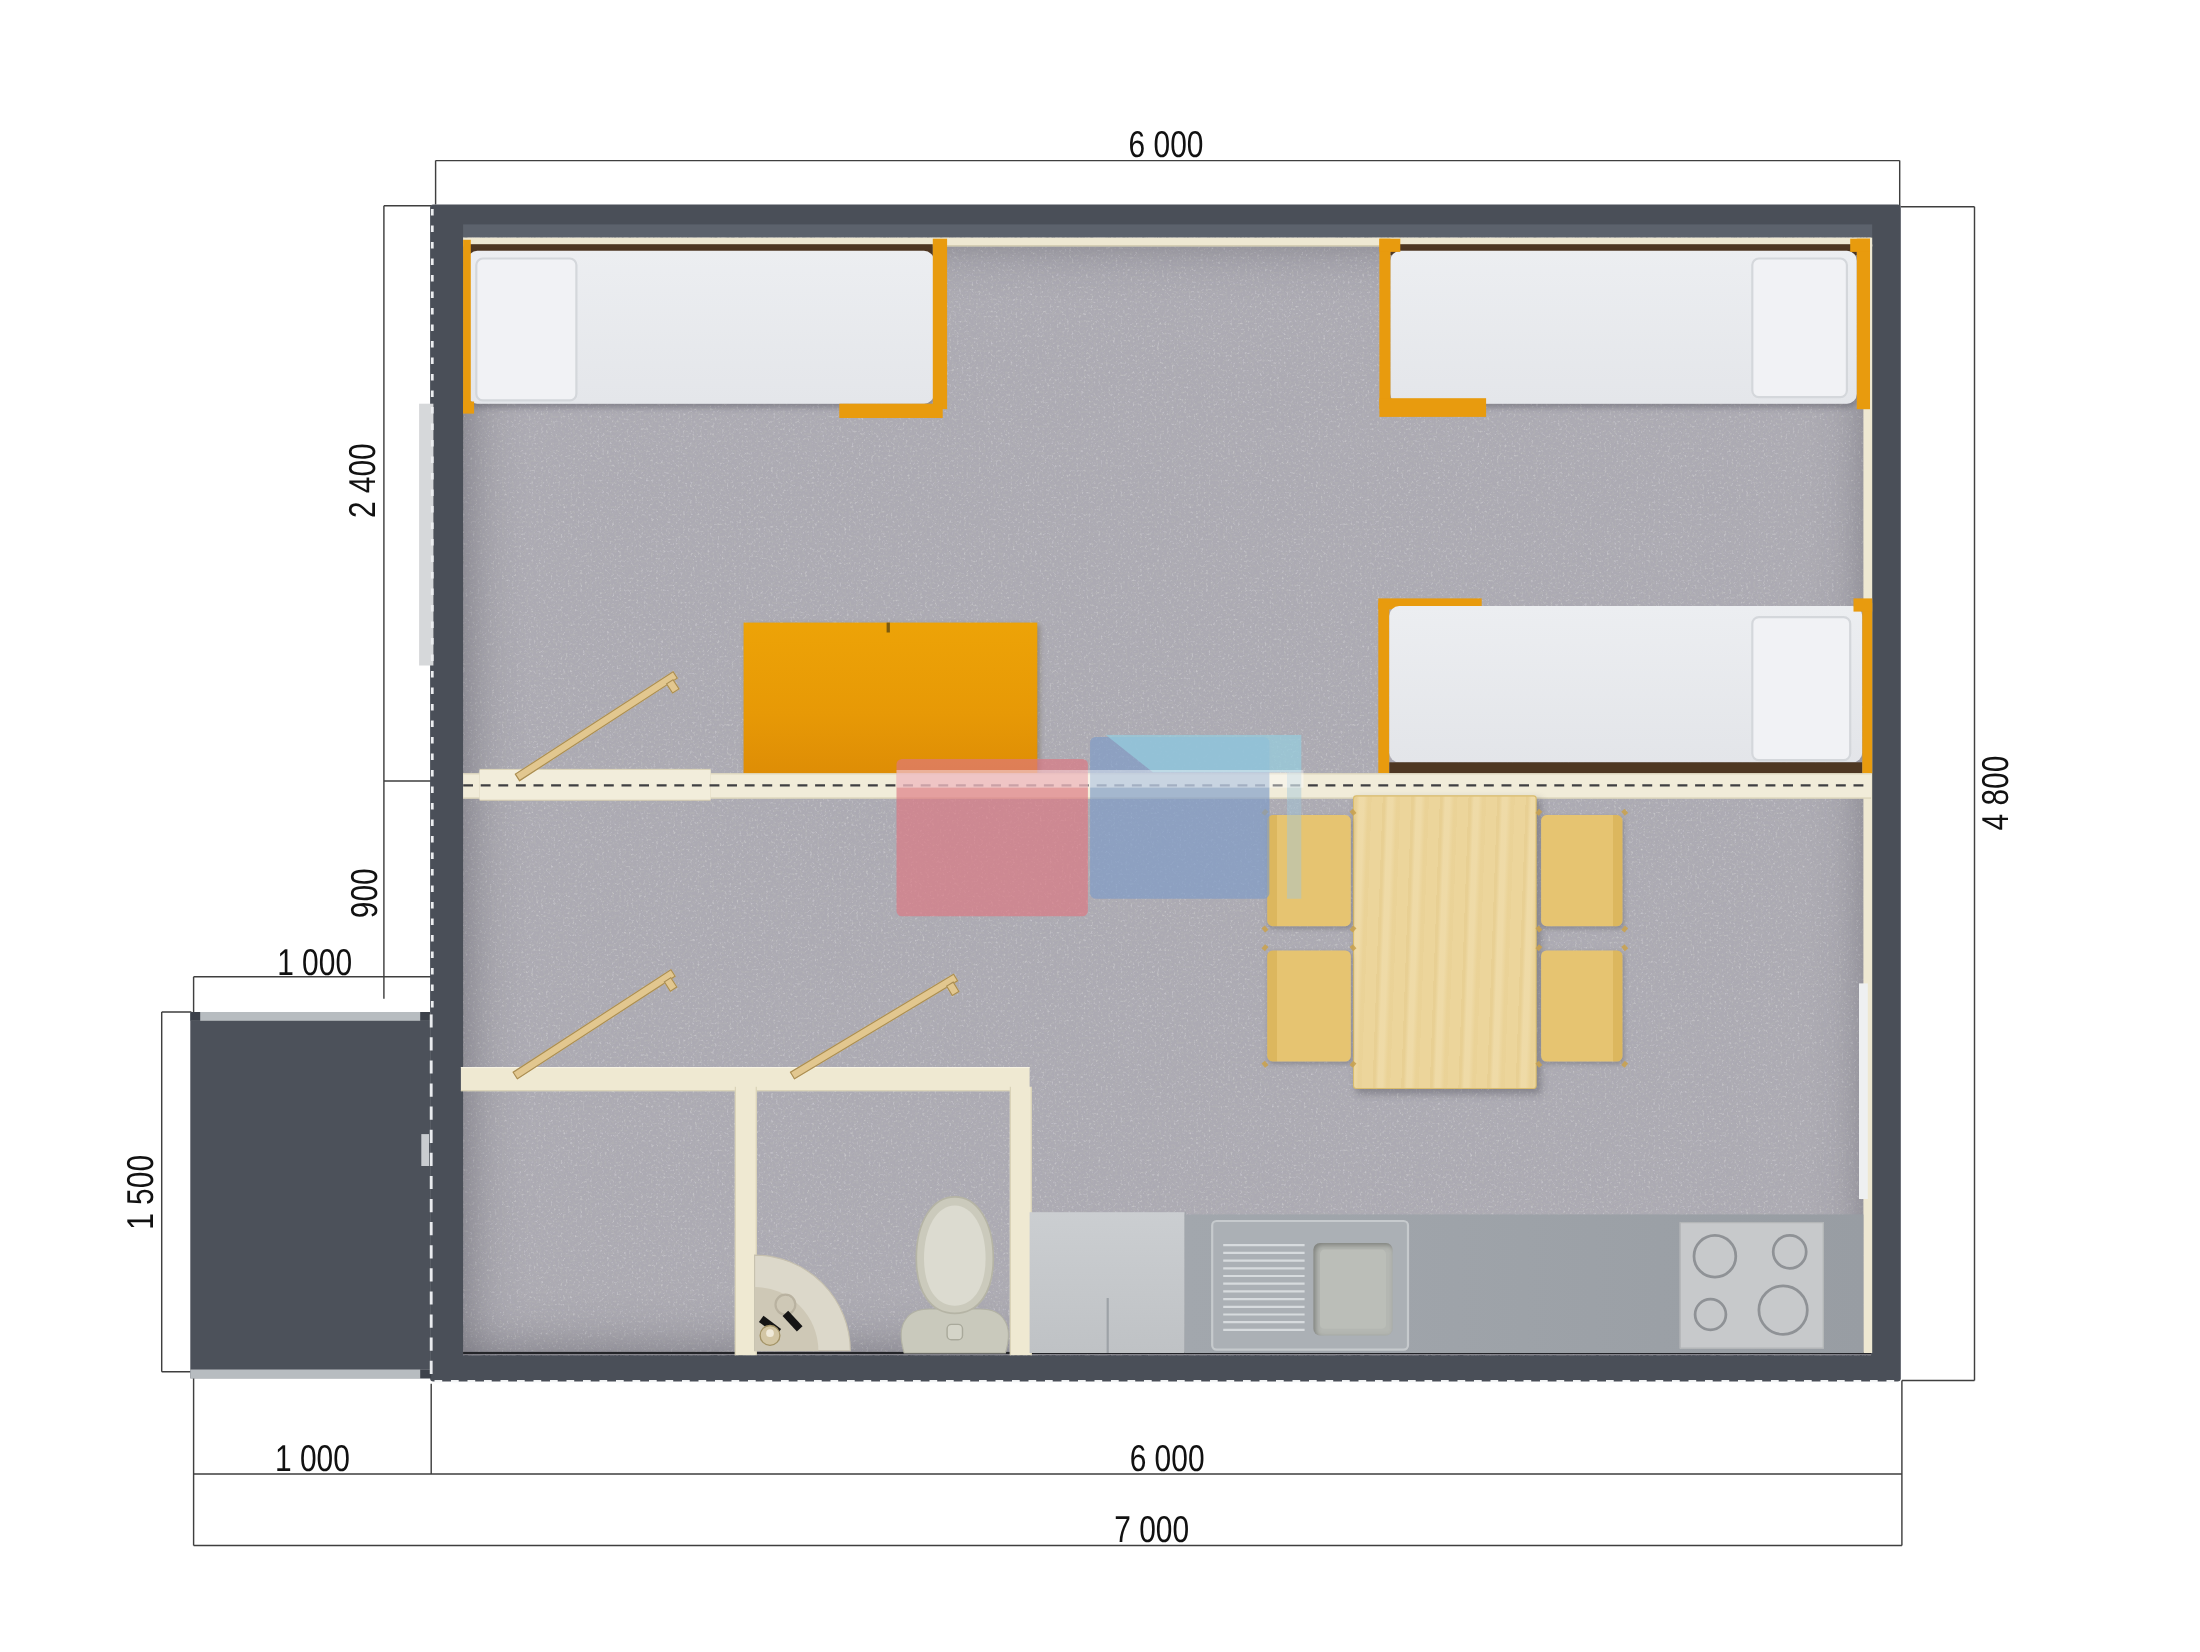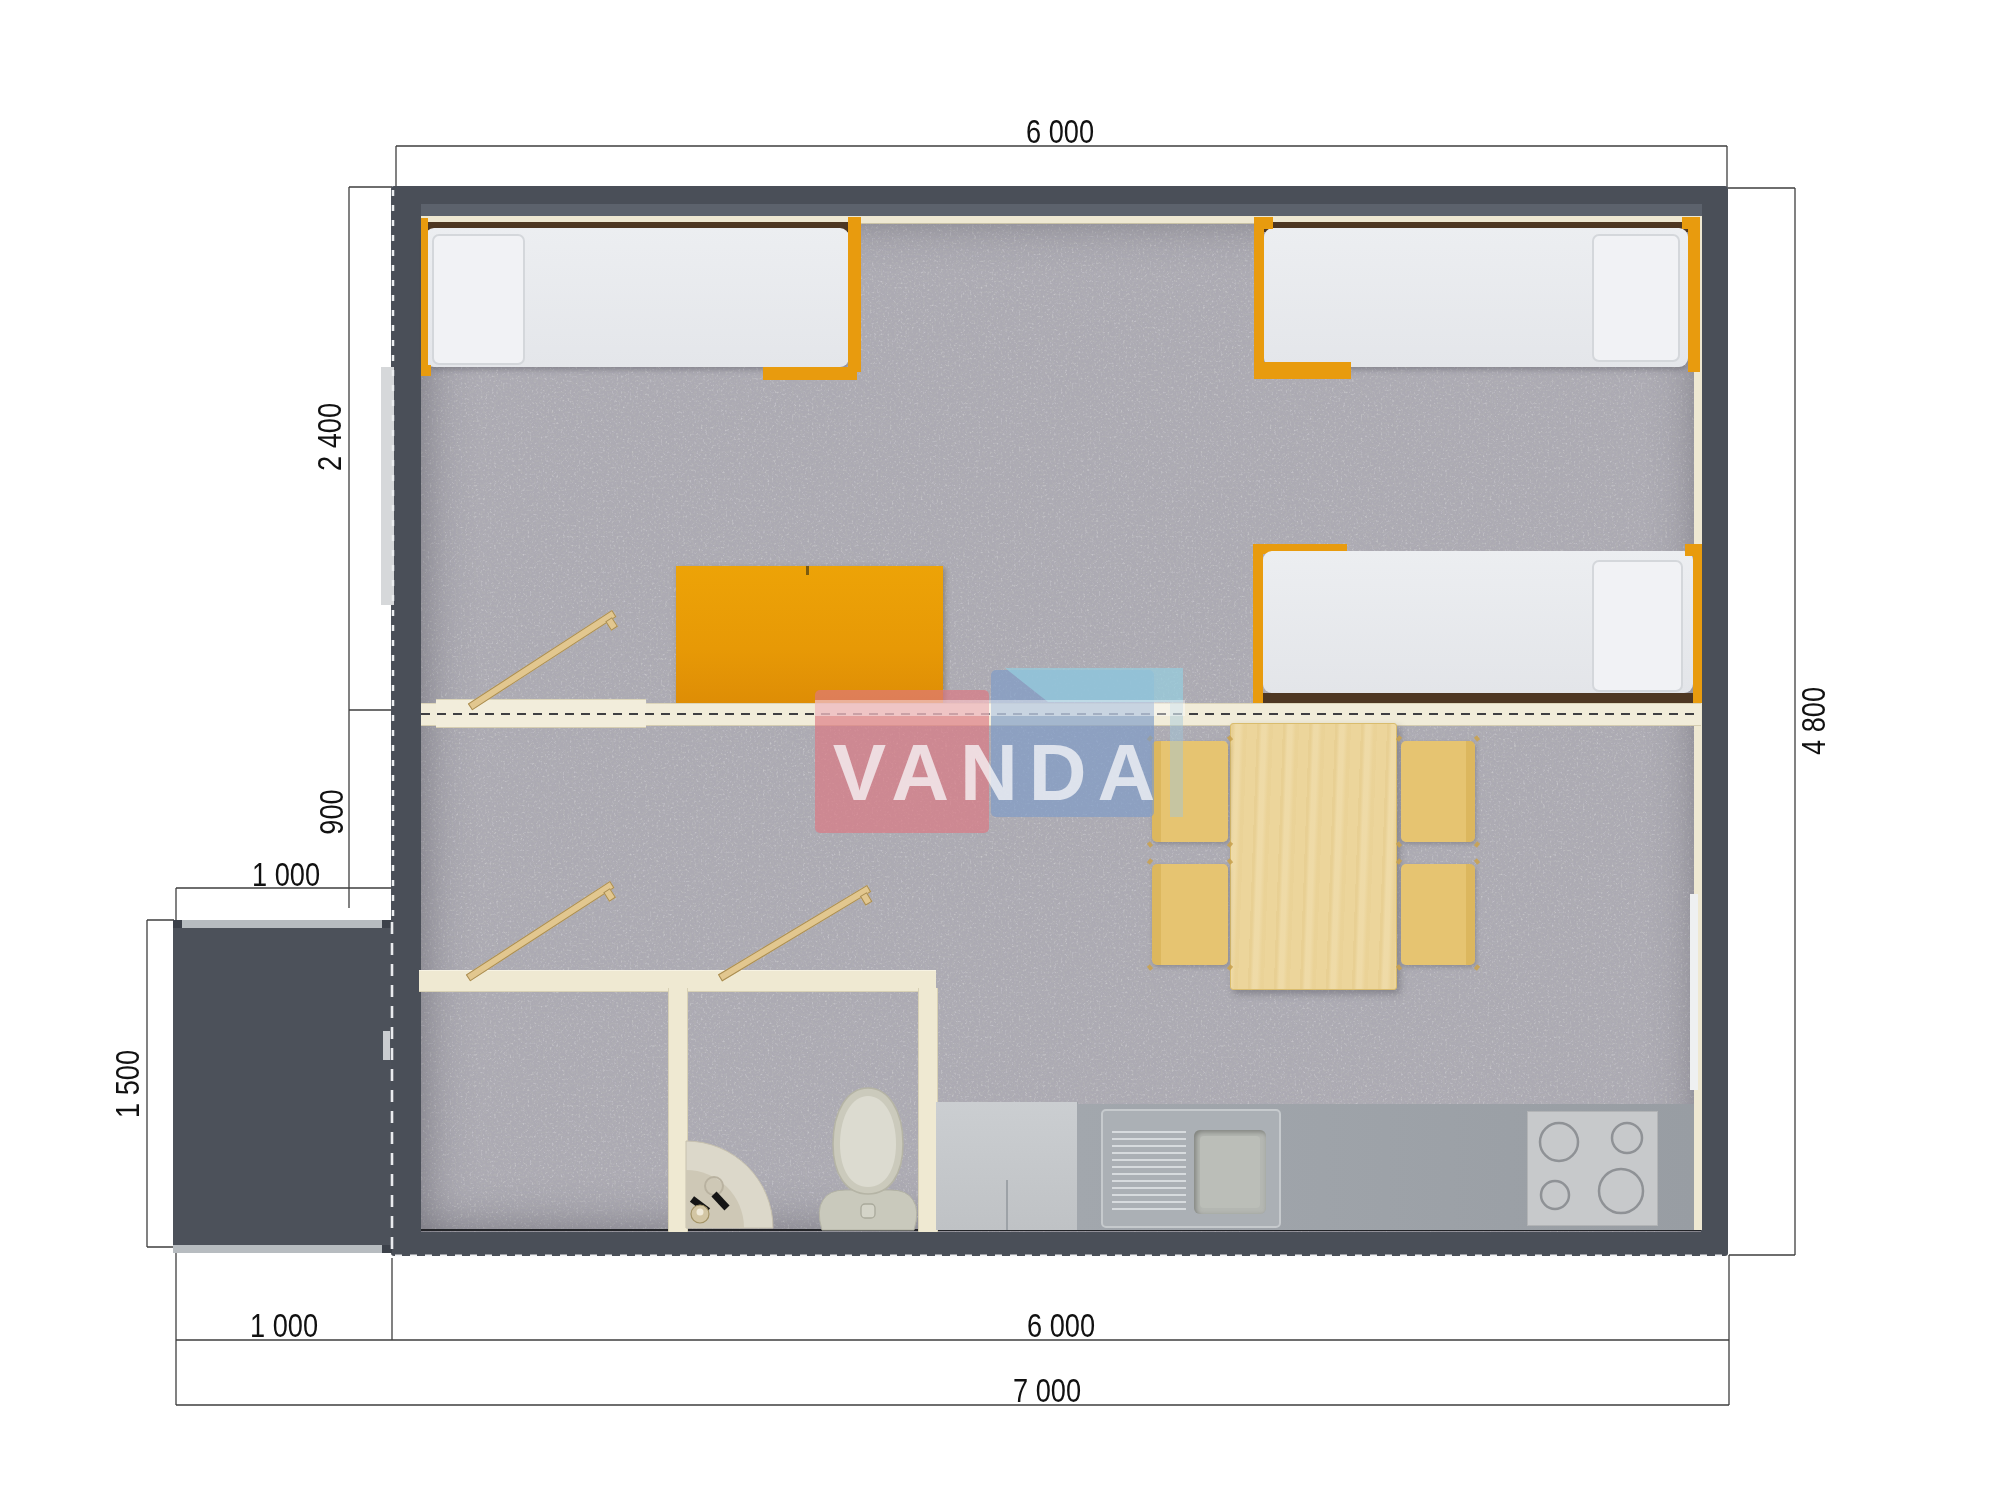--- a/index.html
+++ b/index.html
@@ -288,14 +288,13 @@
 
   <div class="abs" style="left:176px;top:2px;width:163px;height:147px;background:rgba(125,155,200,0.66);border-radius:5px;"></div>
 
   <svg class="abs" style="left:185px;top:0px" width="185" height="150">
     <polygon points="5,0 183,0 183,34 48,34" fill="rgba(150,205,222,0.72)"></polygon>
     <polygon points="170,34 183,34 183,149 170,149" fill="rgba(160,200,220,0.45)"></polygon>
   </svg>
 
   <div class="abs" style="left:0px;top:32px;width:370px;height:16px;background:rgba(255,255,255,0.4);"></div>
 
-  <div class="abs" style="left:12px;top:50px;width:345px;height:110px;color:rgba(248,248,250,0.75);font-weight:bold;font-size:80px;letter-spacing:11px;text-align:center;line-height:110px;">VANDA</div>
 </div>
 
 </body></html>

